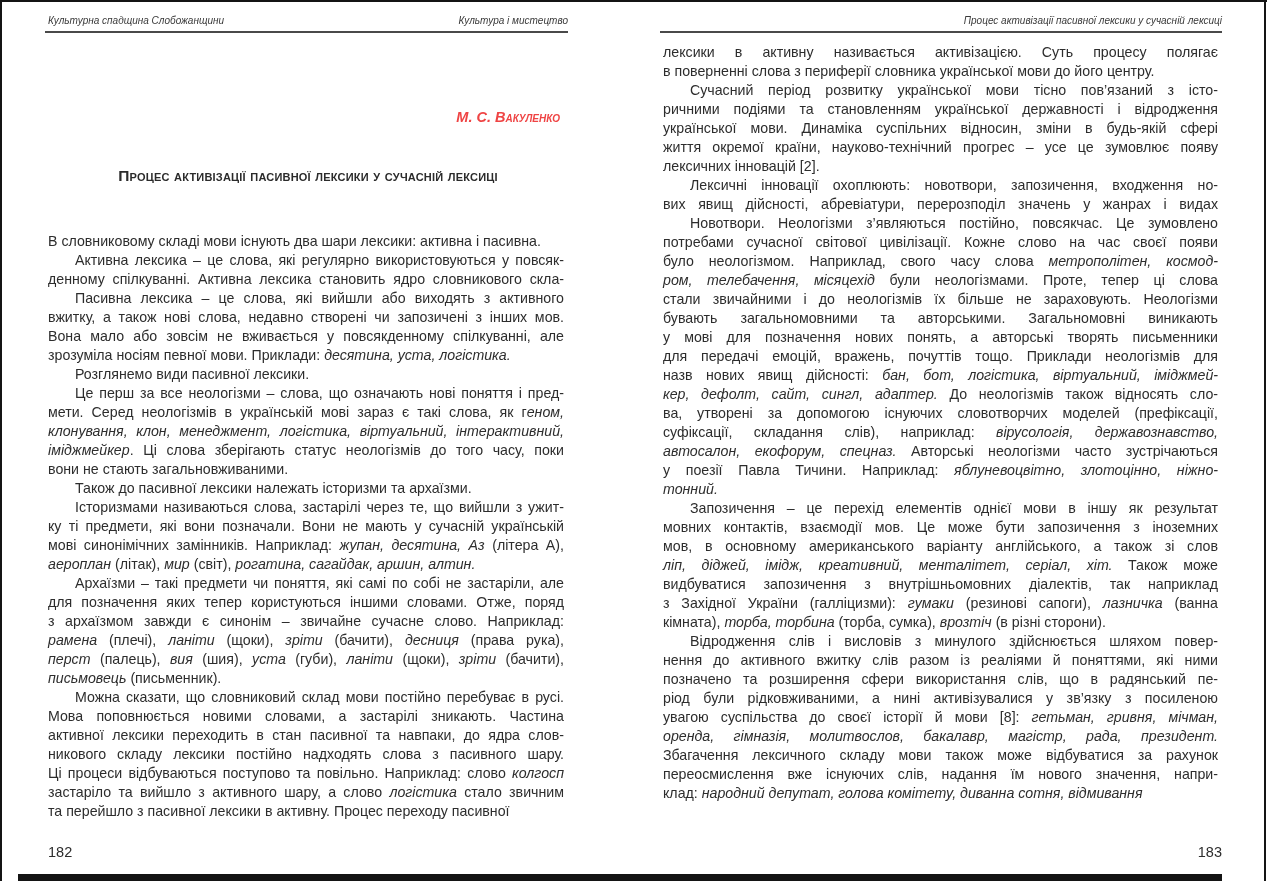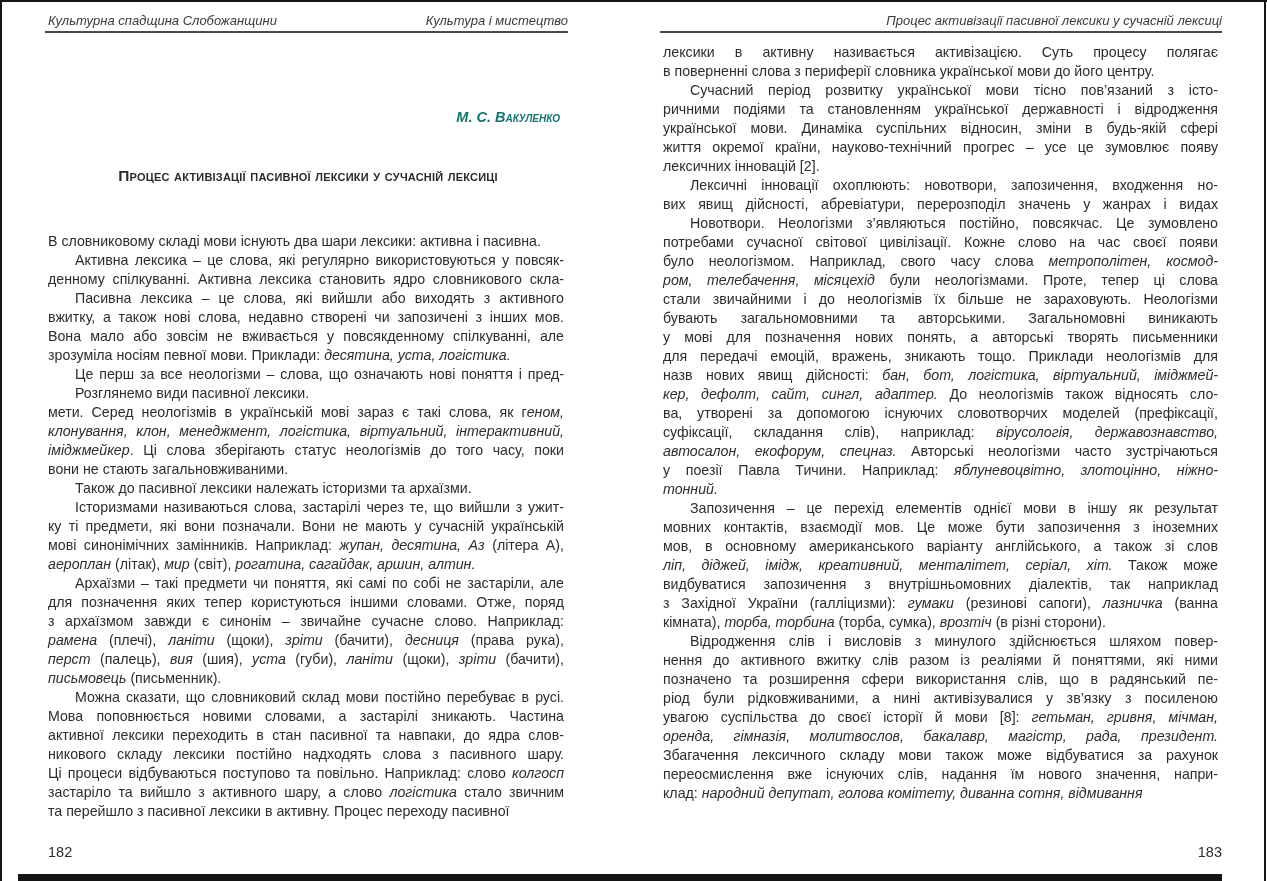--- a/index.html
+++ b/index.html
@@ -12,29 +12,29 @@
   .frame-left{position:absolute;top:0;left:0;width:2px;height:881px;background:#141414;}
   .frame-right{position:absolute;top:0;left:1264px;width:2px;height:881px;background:#141414;}
   .frame-bottom{position:absolute;top:874px;left:18px;width:1204px;height:7px;background:#141414;}
 
   .page{position:absolute;top:0;height:881px;}
   .page-left{left:48px;width:520px;}
   .page-right{left:663px;width:559px;}
 
   .running-head{
     position:absolute;top:13px;left:0;right:0;display:flex;justify-content:space-between;
-    font-style:italic;font-size:13px;line-height:15px;color:#3a3a3a;
+    font-style:italic;font-size:10px;line-height:15px;color:#3a3a3a;
   }
   .running-head.rh-single{justify-content:flex-end;}
   .head-rule{position:absolute;top:31px;left:-3px;right:0;height:2px;background:#4a4a4a;}
 
   .author{
     position:absolute;top:109px;left:0;right:8px;text-align:right;
     font-weight:bold;font-style:italic;font-variant:small-caps;
-    font-size:14.5px;color:#0f766e;
+    font-size:14.5px;color:#ef4444;
   }
   .article-title{
     position:absolute;top:167px;left:0;right:0;text-align:center;
     font-weight:bold;font-variant:small-caps;font-size:15.5px;letter-spacing:.2px;color:#2b2b2b;
   }
 
   .body-text{position:absolute;left:0;right:4px;}
   .body-left{top:232px;}
   .body-right{top:43px;}
 
@@ -67,22 +67,22 @@
     <div class="author">М. С. Вакуленко</div>
     <div class="article-title">Процес активізації пасивної лексики у сучасній лексиці</div>
     <div class="body-text body-left">
         <div class="line last"><span>В словниковому складі мови існують два шари лексики: активна і пасивна.</span></div>
         <div class="line indent"><span>Активна лексика – це слова, які регулярно використовуються у повсяк-</span></div>
         <div class="line"><span>денному спілкуванні. Активна лексика становить ядро словникового скла-</span></div>
         <div class="line indent"><span>Пасивна лексика – це слова, які вийшли або виходять з активного</span></div>
         <div class="line"><span>вжитку, а також нові слова, недавно створені чи запозичені з інших мов.</span></div>
         <div class="line"><span>Вона мало або зовсім не вживається у повсякденному спілкуванні, але</span></div>
         <div class="line last"><span>зрозуміла носіям певної мови. Приклади: </span><i>десятина, уста, логістика.</i></div>
+        <div class="line last indent"><span>Розглянемо види пасивної лексики.</span></div>
         <div class="line indent"><span>Це перш за все неологізми – слова, що означають нові поняття і пред-</span></div>
-        <div class="line last indent"><span>Розглянемо види пасивної лексики.</span></div>
         <div class="line"><span>мети. Серед неологізмів в українській мові зараз є такі слова, як г</span><i>еном,</i></div>
         <div class="line"><i>клонування, клон, менеджмент, логістика, віртуальний, інтерактивний,</i></div>
         <div class="line"><i>іміджмейкер</i><span>. Ці слова зберігають статус неологізмів до того часу, поки</span></div>
         <div class="line last"><span>вони не стають загальновживаними.</span></div>
         <div class="line last indent"><span>Також до пасивної лексики належать історизми та архаїзми.</span></div>
         <div class="line indent"><span>Історизмами називаються слова, застарілі через те, що вийшли з ужит-</span></div>
         <div class="line"><span>ку ті предмети, які вони позначали. Вони не мають у сучасній українській</span></div>
         <div class="line"><span>мові синонімічних замінників. Наприклад: </span><i>жупан, десятина, Аз</i><span> (літера А),</span></div>
         <div class="line last"><i>аероплан</i><span> (літак), </span><i>мир</i><span> (світ), </span><i>рогатина, сагайдак, аршин, алтин.</i></div>
         <div class="line indent"><span>Архаїзми – такі предмети чи поняття, які самі по собі не застаріли, але</span></div>
@@ -117,21 +117,21 @@
         <div class="line last"><span>лексичних інновацій [2].</span></div>
         <div class="line indent"><span>Лексичні інновації охоплюють: новотвори, запозичення, входження но-</span></div>
         <div class="line"><span>вих явищ дійсності, абревіатури, перерозподіл значень у жанрах і видах</span></div>
         <div class="line indent"><span>Новотвори. Неологізми з’являються постійно, повсякчас. Це зумовлено</span></div>
         <div class="line"><span>потребами сучасної світової цивілізації. Кожне слово на час своєї появи</span></div>
         <div class="line"><span>було неологізмом. Наприклад, свого часу слова </span><i>метрополітен, космод-</i></div>
         <div class="line"><i>ром, телебачення, місяцехід</i><span> були неологізмами. Проте, тепер ці слова</span></div>
         <div class="line"><span>стали звичайними і до неологізмів їх більше не зараховують. Неологізми</span></div>
         <div class="line"><span>бувають загальномовними та авторськими. Загальномовні виникають</span></div>
         <div class="line"><span>у мові для позначення нових понять, а авторські творять письменники</span></div>
-        <div class="line"><span>для передачі емоцій, вражень, зникають тощо. Приклади неологізмів для</span></div>
+        <div class="line"><span>для передачі емоцій, вражень, почуттів тощо. Приклади неологізмів для</span></div>
         <div class="line"><span>назв нових явищ дійсності: </span><i>бан, бот, логістика, віртуальний, іміджмей-</i></div>
         <div class="line"><i>кер, дефолт, сайт, сингл, адаптер.</i><span> До неологізмів також відносять сло-</span></div>
         <div class="line"><span>ва, утворені за допомогою існуючих словотворчих моделей (префіксації,</span></div>
         <div class="line"><span>суфіксації, складання слів), наприклад: </span><i>вірусологія, державознавство,</i></div>
         <div class="line"><i>автосалон, екофорум, спецназ.</i><span> Авторські неологізми часто зустрічаються</span></div>
         <div class="line"><span>у поезії Павла Тичини. Наприклад: </span><i>яблуневоцвітно, злотоцінно, ніжно-</i></div>
         <div class="line last"><i>тонний.</i></div>
         <div class="line indent"><span>Запозичення – це перехід елементів однієї мови в іншу як результат</span></div>
         <div class="line"><span>мовних контактів, взаємодії мов. Це може бути запозичення з іноземних</span></div>
         <div class="line"><span>мов, в основному американського варіанту англійського, а також зі слов</span></div>

